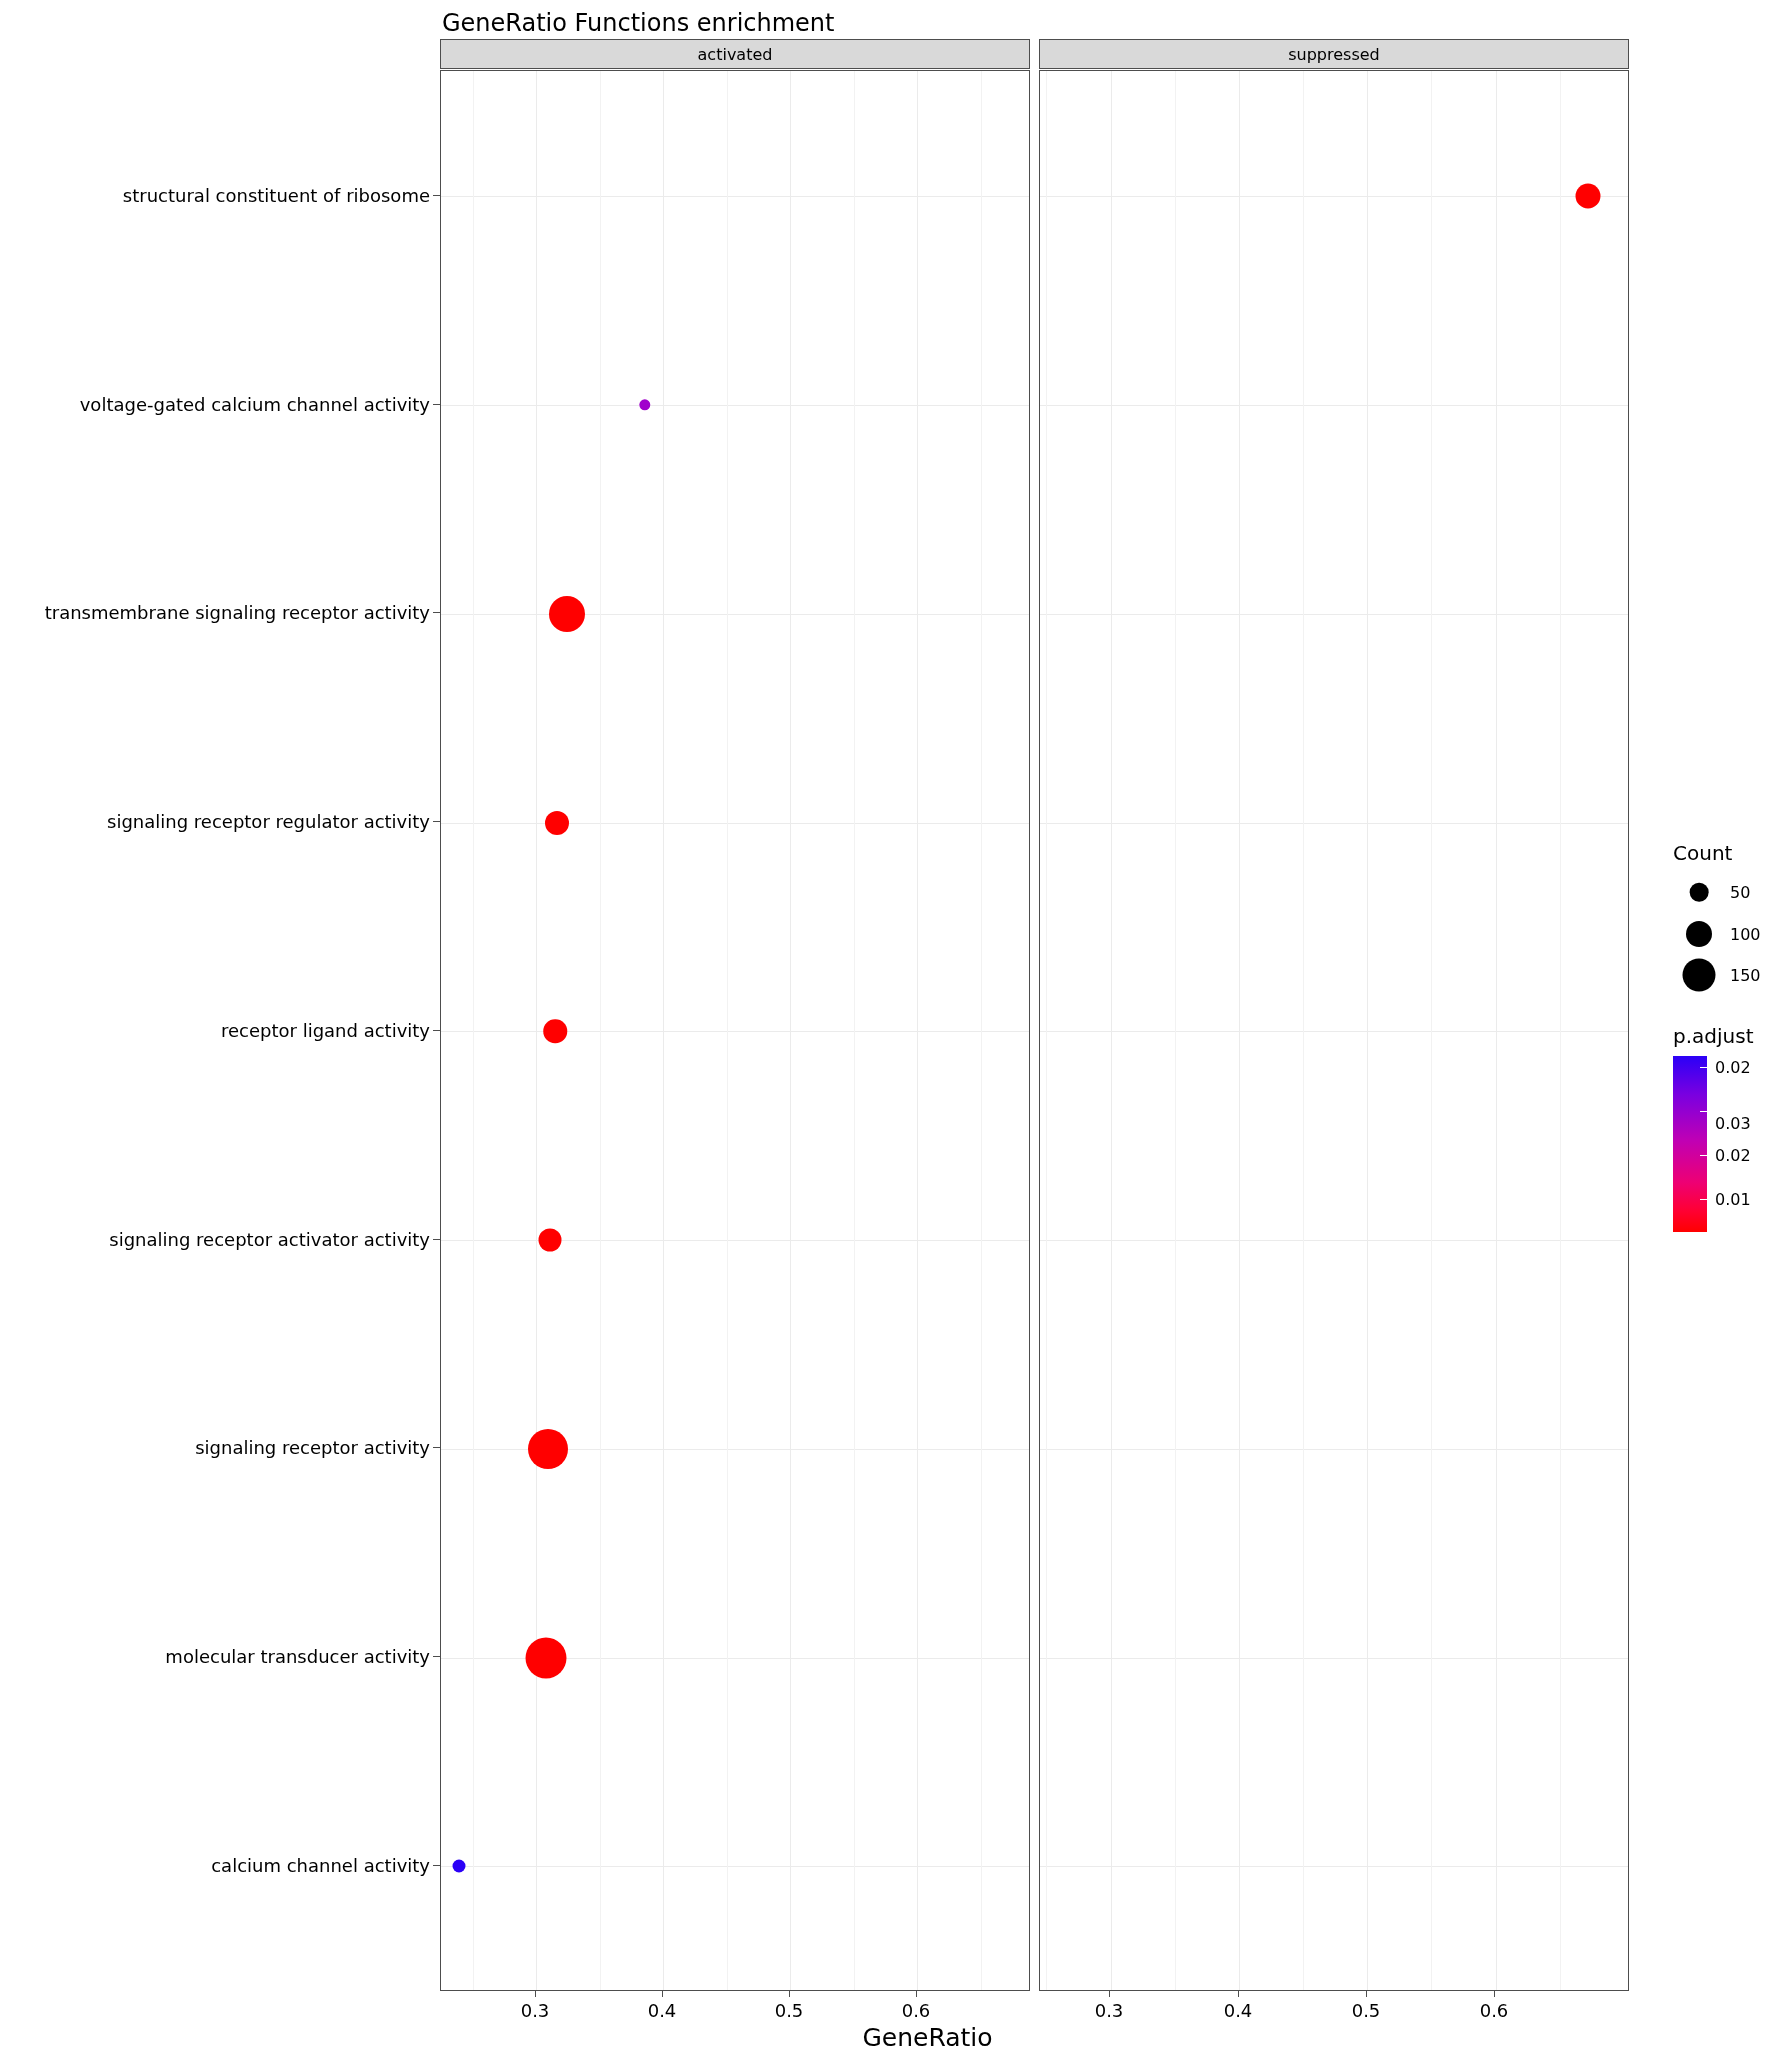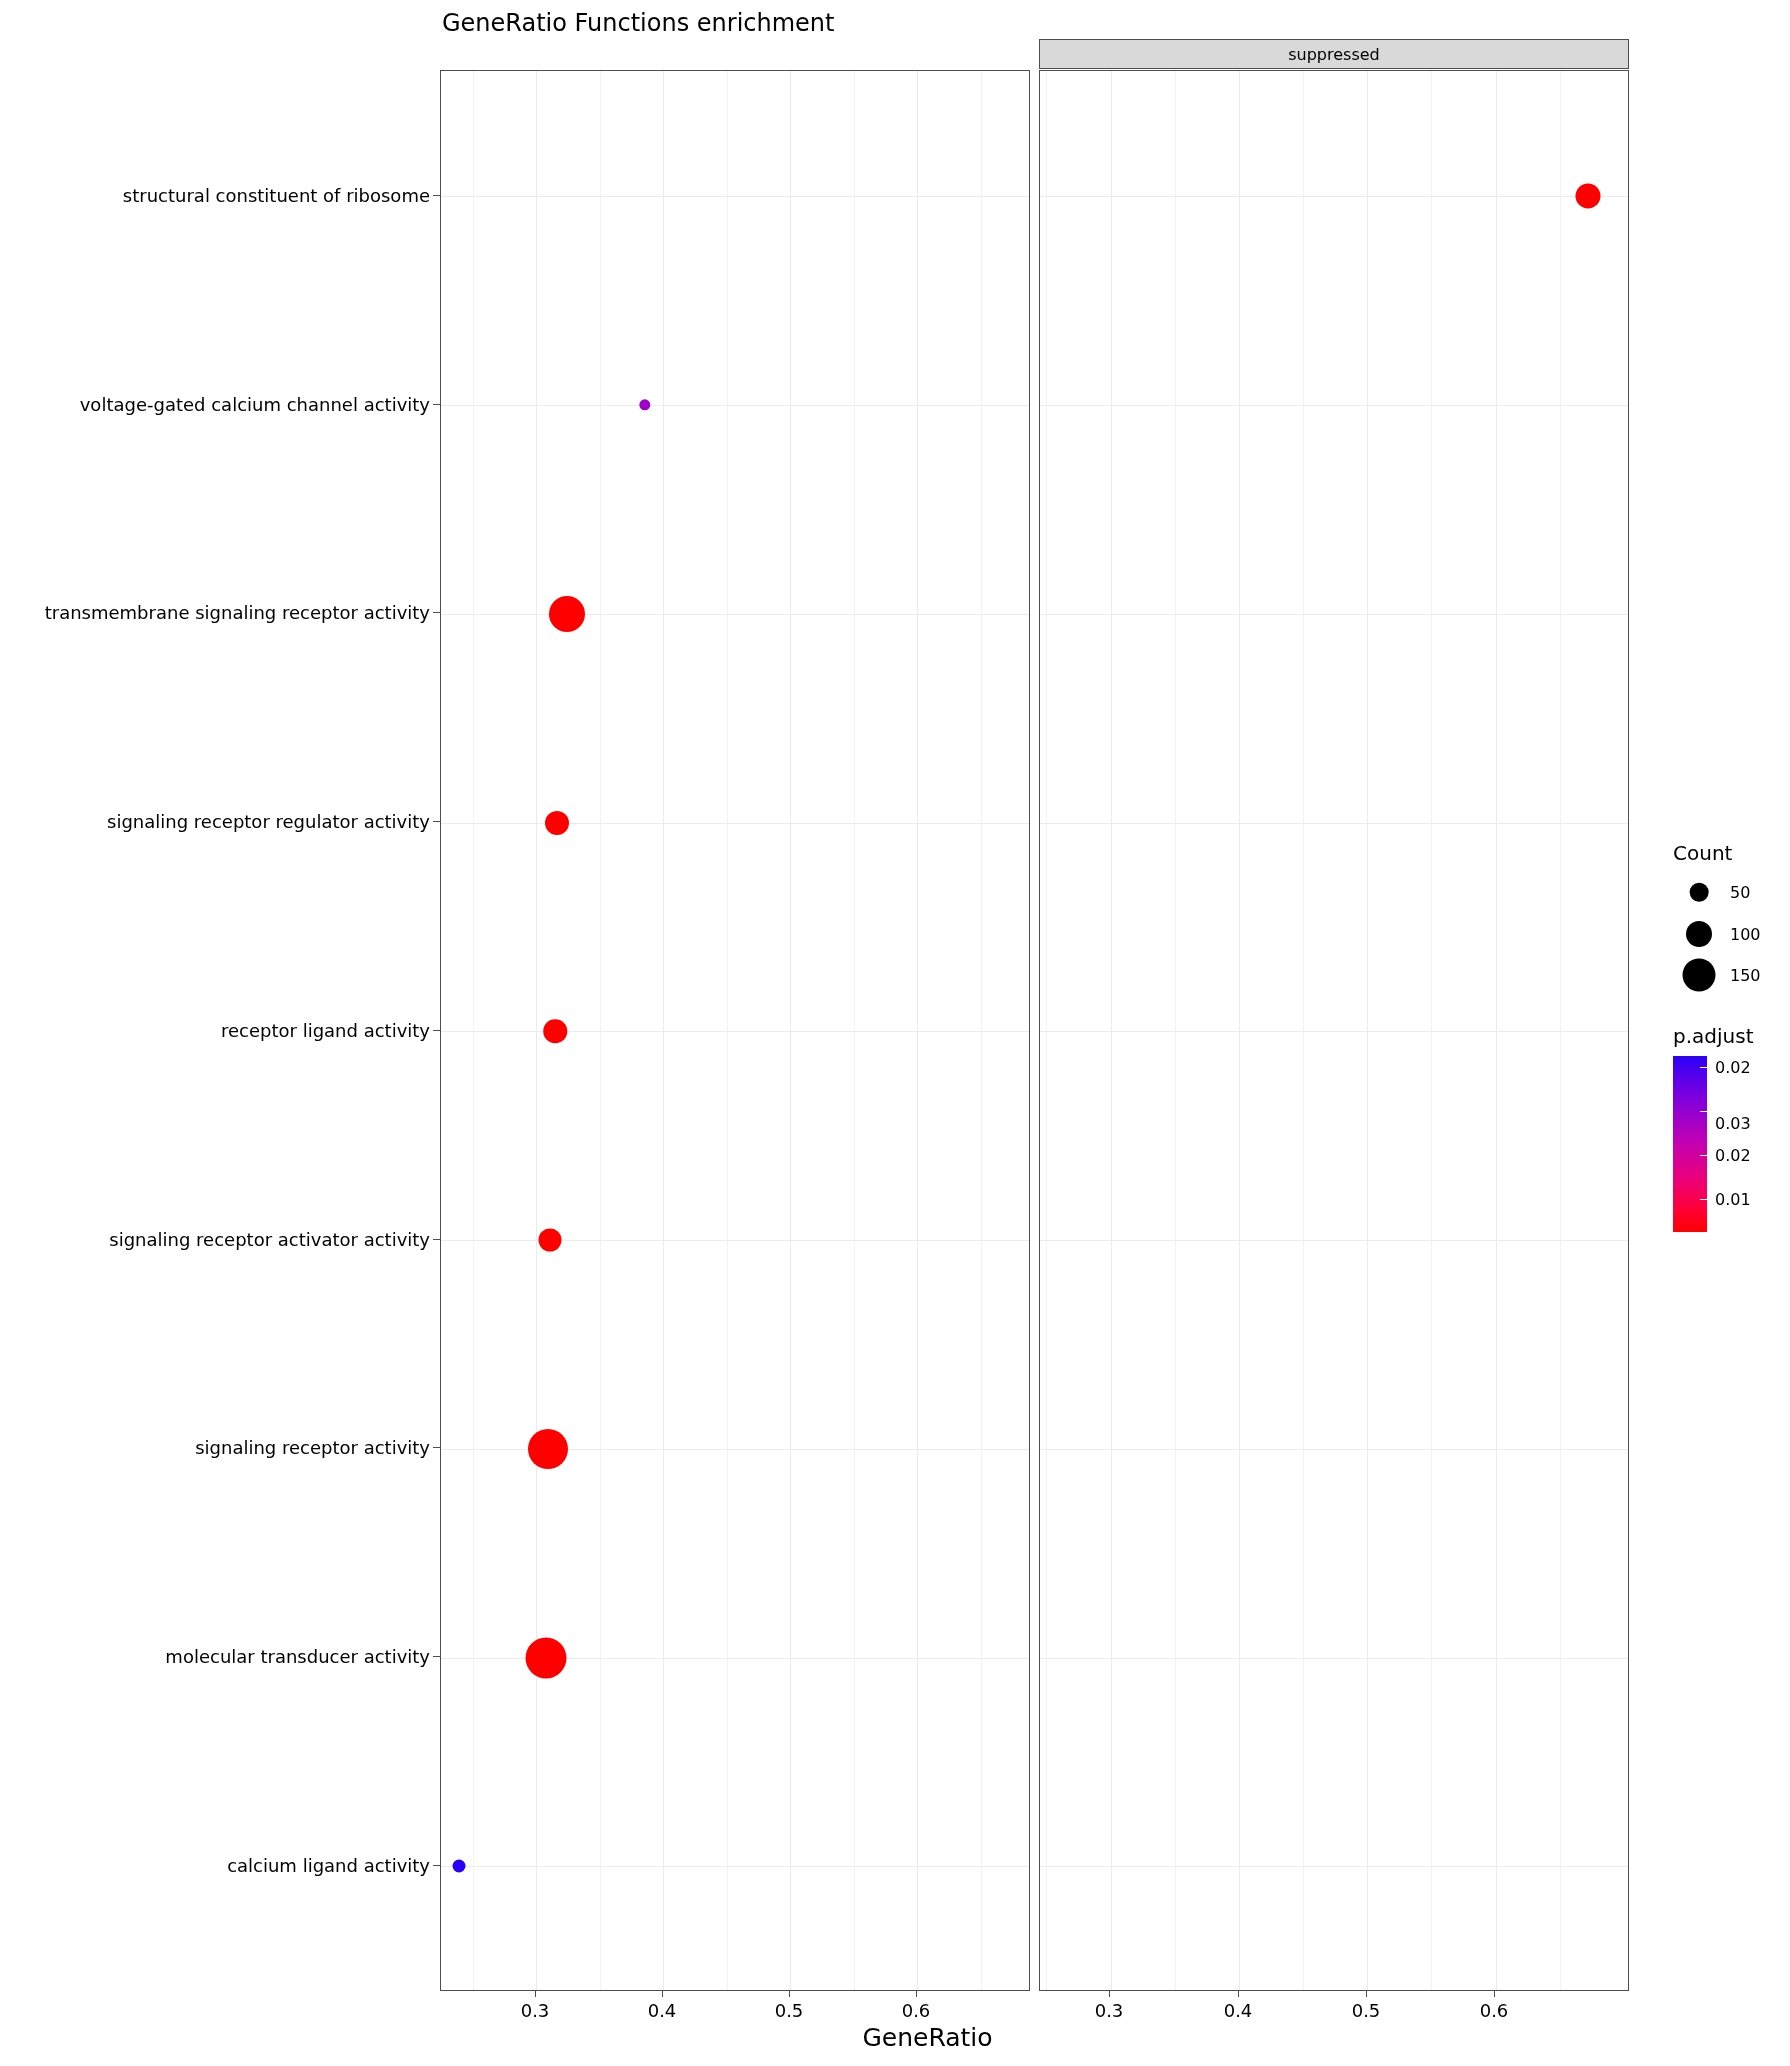--- a/index.html
+++ b/index.html
@@ -148,20 +148,23 @@
     white-space: nowrap;
   }
 </style>
 </head>
 <body>
 
 <div id="root">
 
   <div id="chart-title">GeneRatio Functions enrichment</div>
 
+  <div class="panel-strip" id="strip-activated" style="left:440px; top:39px; width:590px;">
+    <span>activated</span>
+  </div>
   <div class="panel-strip" id="strip-suppressed" style="left:1039px; top:39px; width:590px;">
     <span>suppressed</span>
   </div>
 
   <div class="panel" id="panel-activated" style="left:440px; top:70px; width:590px; height:1921px;">
       <div class="gridline-h" style="top: 125px;"></div>
       <div class="gridline-h" style="top: 334px;"></div>
       <div class="gridline-h" style="top: 543px;"></div>
       <div class="gridline-h" style="top: 752px;"></div>
       <div class="gridline-h" style="top: 960px;"></div>
@@ -219,21 +222,21 @@
       <div class="y-label" style="top: 821px; right: 1360px; left: 0px; width: 430px;">signaling receptor regulator activity</div>
       <div class="y-tick" style="top: 821px; left: 433px;"></div>
       <div class="y-label" style="top: 1030px; right: 1360px; left: 0px; width: 430px;">receptor ligand activity</div>
       <div class="y-tick" style="top: 1030px; left: 433px;"></div>
       <div class="y-label" style="top: 1239px; right: 1360px; left: 0px; width: 430px;">signaling receptor activator activity</div>
       <div class="y-tick" style="top: 1239px; left: 433px;"></div>
       <div class="y-label" style="top: 1447px; right: 1360px; left: 0px; width: 430px;">signaling receptor activity</div>
       <div class="y-tick" style="top: 1447px; left: 433px;"></div>
       <div class="y-label" style="top: 1656px; right: 1360px; left: 0px; width: 430px;">molecular transducer activity</div>
       <div class="y-tick" style="top: 1656px; left: 433px;"></div>
-      <div class="y-label" style="top: 1865px; right: 1360px; left: 0px; width: 430px;">calcium ligand activity</div>
+      <div class="y-label" style="top: 1865px; right: 1360px; left: 0px; width: 430px;">calcium channel activity</div>
       <div class="y-tick" style="top: 1865px; left: 433px;"></div>
     </div>
 
   <div id="x-axis">
       <div class="x-tick" style="left: 535px; top: 1990px;"></div>
       <div class="x-tick-label" style="left: 535px; top: 2000px;">0.3</div>
       <div class="x-tick" style="left: 662px; top: 1990px;"></div>
       <div class="x-tick-label" style="left: 662px; top: 2000px;">0.4</div>
       <div class="x-tick" style="left: 789px; top: 1990px;"></div>
       <div class="x-tick-label" style="left: 789px; top: 2000px;">0.5</div>

